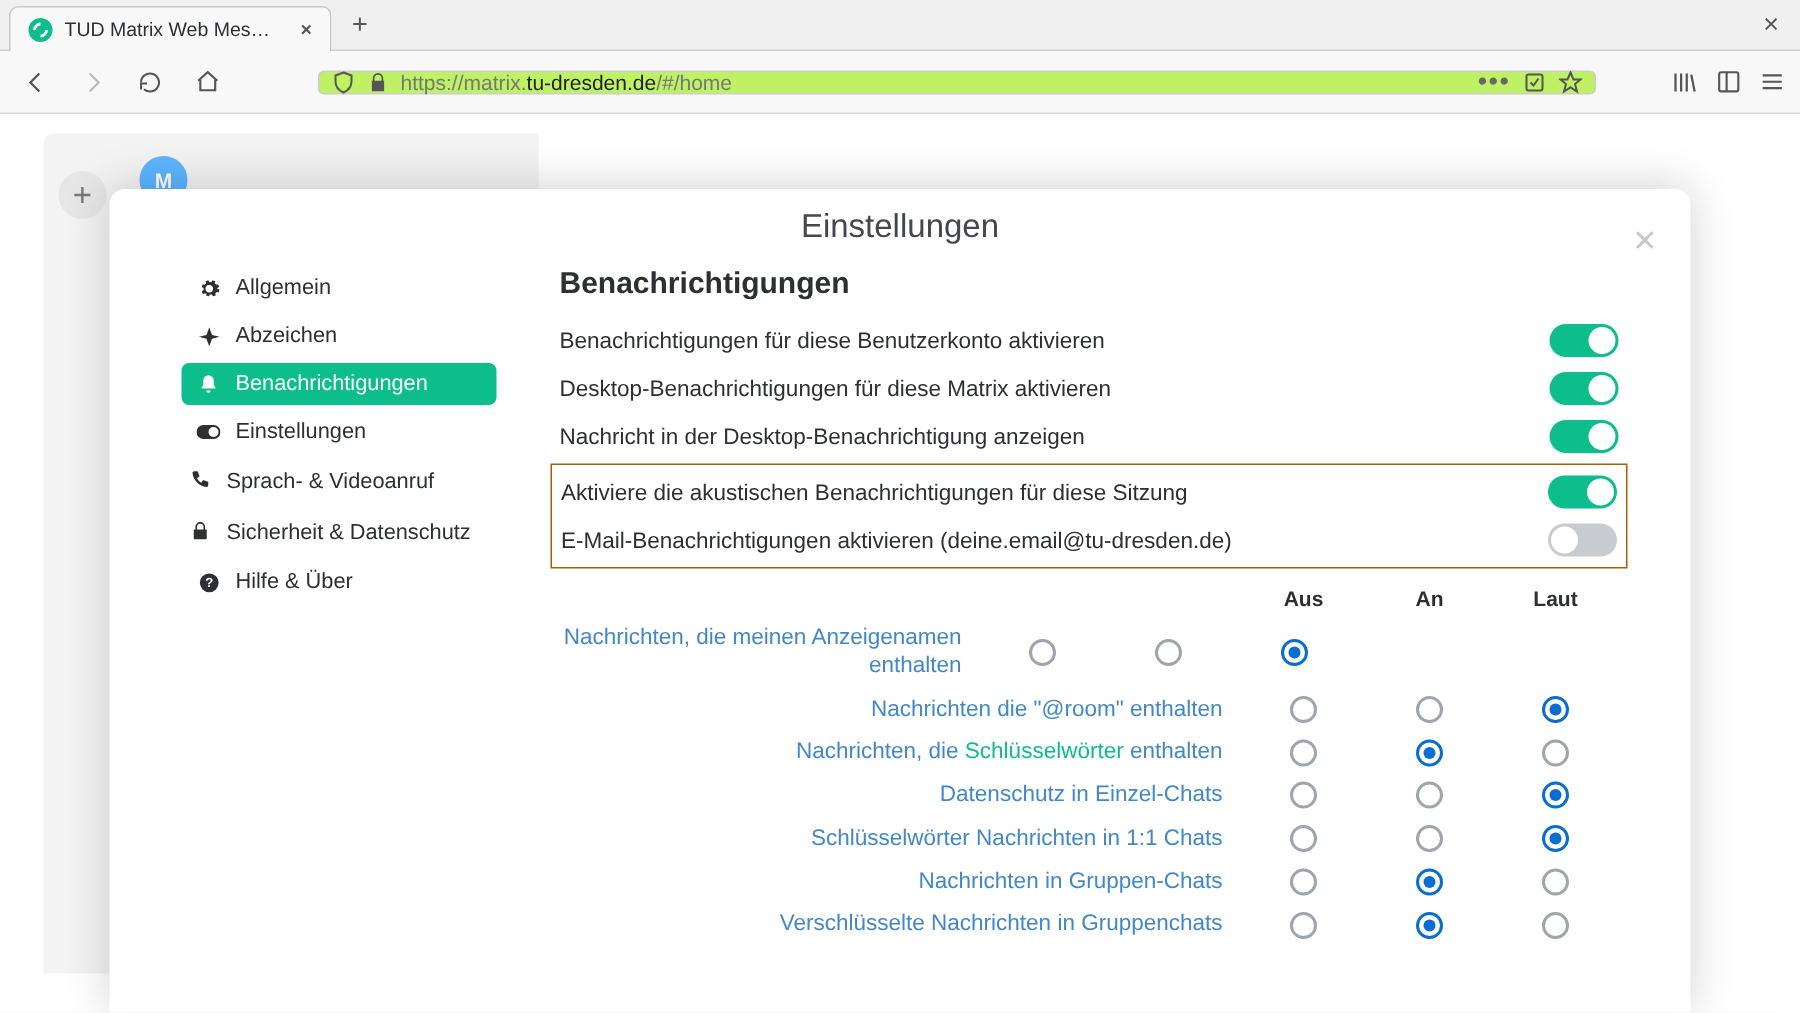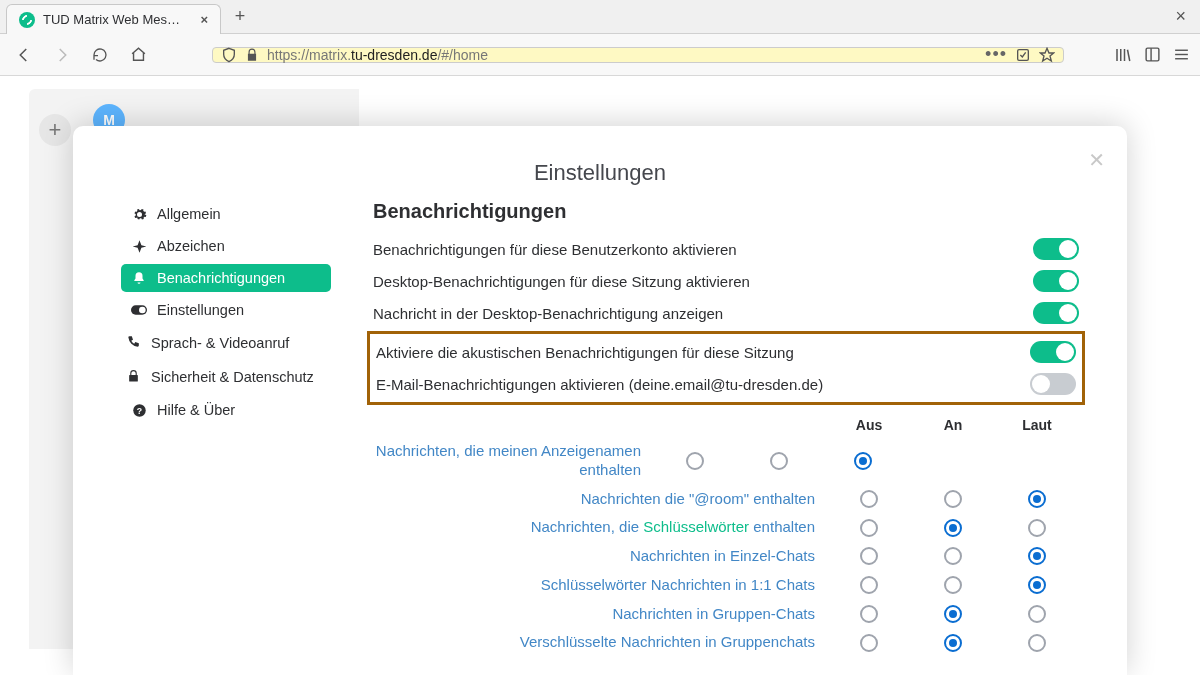--- a/index.html
+++ b/index.html
@@ -9,51 +9,51 @@
   .tab { display:flex; align-items:center; height:30px; padding:0 12px; margin-top:5px; border:1px solid #c8c8c8; border-bottom:none; border-radius:6px 6px 0 0; background:#f8f8f8; gap:8px; font-size:13px; max-width:215px; position:relative;}
   .tab-fav { width:16px; height:16px; border-radius:50%; background:#0dbd8b; position:relative; flex:none; }
   .tab-fav::after{content:"";position:absolute;inset:3px;border:2px solid #fff;border-radius:50%;border-top-color:transparent;border-bottom-color:transparent;transform:rotate(45deg);}
   .tab-title{overflow:hidden;white-space:nowrap;text-overflow:ellipsis;}
   .tab-close{font-weight:bold;color:#555;margin-left:6px;}
   .newtab{width:26px;height:26px;display:flex;align-items:center;justify-content:center;font-size:18px;color:#555;border-radius:4px;}
   .window-close{margin-left:auto;font-size:18px;color:#555;padding:0 8px;}
   .chrome-bar{display:flex;align-items:center;height:42px;background:#f8f8f8;border-bottom:1px solid #d8d8d8;padding:0 10px;gap:10px;}
   .chrome-btn{width:28px;height:28px;display:flex;align-items:center;justify-content:center;color:#555;border-radius:4px;}
   .chrome-btn.disabled{color:#bbb;}
-  .urlbox{flex:1;display:flex;align-items:center;height:16px;border:1px solid #ccc;border-radius:4px;background:#fef9c3;padding:0 8px;gap:8px;color:#666;font-size:14px;}
+  .urlbox{flex:1;display:flex;align-items:center;height:16px;border:1px solid #ccc;border-radius:4px;background:#bef264;padding:0 8px;gap:8px;color:#666;font-size:14px;}
   .urlbox .path{color:#777;}
   .urlbox .base{color:#222;}
   .dots{font-size:18px;letter-spacing:1px;}
   .right-icons{display:flex;align-items:center;gap:12px;color:#555;}
   .right-icons .spacer{width:28px;}
   .content{position:absolute;left:0;right:0;top:76px;bottom:0;background:#fff;}
   
   .app-bg{position:absolute;inset:0;background:#fff;}
   .roomlist{position:absolute;left:29px;top:13px;width:330px;height:560px;background:#f3f3f3;border-top-left-radius:6px;}
   .addcircle{position:absolute;left:39px;top:38px;width:32px;height:32px;border-radius:50%;background:#e6e6e6;display:flex;align-items:center;justify-content:center;color:#777;font-size:22px;}
   .avatar{position:absolute;left:93px;top:28px;width:32px;height:32px;border-radius:50%;background:#5db5ff;color:#fff;display:flex;align-items:center;justify-content:center;font-weight:600;}
   
   .modal{position:absolute;left:73px;right:73px;top:50px;bottom:0;background:#fff;border-radius:10px 10px 0 0;box-shadow:0 -2px 30px rgba(0,0,0,0.18);overflow:hidden;}
-  .modal-inner{padding:34px 48px 0 48px;height:100%;}
+  .modal-inner{padding:12px 48px 0 48px;height:100%;}
   .modal-title{text-align:center;font-size:22px;color:#45474d;margin-bottom:14px;}
   .modal-close{position:absolute;right:22px;top:22px;color:#c8c8c8;font-size:20px;cursor:pointer;}
   .cols{display:flex;gap:42px;}
   .sidebar{width:210px;flex:none;}
   .side-item{display:flex;gap:10px;padding:6px 10px;border-radius:5px;color:#2e2f32;font-size:14.5px;margin-bottom:4px;cursor:pointer;}
   .side-item.active{background:#0dbd8b;color:#fff;}
   .side-item .ico{width:16px;height:16px;display:inline-flex;align-items:center;justify-content:center;}
   .side-sub{padding-left:4px;line-height:1.25;}
   .main{flex:1;min-width:0;}
   .h2{font-size:20px;font-weight:700;color:#2e2f32;margin-bottom:10px;}
   .switch-row{display:flex;align-items:center;justify-content:space-between;padding:5px 0;font-size:15px;}
   .switch{width:46px;height:22px;border-radius:12px;position:relative;flex:none;}
   .switch::after{content:"";position:absolute;width:18px;height:18px;border-radius:50%;background:#fff;top:2px;transition:none;}
   .switch.on{background:#0dbd8b;} .switch.on::after{right:2px;}
   .switch.off{background:#c8ccd1;} .switch.off::after{left:2px;}
-  .highlight{border:3px solid #a16207;padding:2px 6px;margin:2px -6px;}
+  .highlight{border:1px solid #a16207;padding:2px 6px;margin:2px -6px;}
   .rule-table{margin-top:8px;}
   .rule-head{display:flex;font-weight:700;font-size:14px;padding:4px 0;}
   .rule-head .lbl{flex:1;}
   .rule-col{width:84px;text-align:center;}
   .rule-row{display:flex;align-items:center;padding:5px 0;font-size:15px;}
   .rule-row .lbl{flex:1;color:#4287c6;cursor:pointer;padding-right:12px;line-height:1.25;text-align:right;}
   .rule-row .lbl a{color:#0dbd8b;text-decoration:none;}
   .radio{width:18px;height:18px;border:2px solid #9fa4ad;border-radius:50%;margin:0 auto;display:block;position:relative;}
   .radio.sel{border-color:#0a6dd1;}
   .radio.sel::after{content:"";position:absolute;inset:3px;border-radius:50%;background:#0a6dd1;}
@@ -223,21 +223,21 @@
           </div>
         <div class="main">
           <div class="h2">Benachrichtigungen</div>
           <div id="toggles">
               <div>
                 <div class="switch-row">
                   <span>Benachrichtigungen für diese Benutzerkonto aktivieren</span>
                   <span class="switch on"></span>
                 </div>
                 <div class="switch-row">
-                  <span>Desktop-Benachrichtigungen für diese Sitzung aktivieren</span>
+                  <span>Desktop-Benachrichtigungen für diese Matrix aktivieren</span>
                   <span class="switch on"></span>
                 </div>
                 <div class="switch-row">
                   <span>Nachricht in der Desktop-Benachrichtigung anzeigen</span>
                   <span class="switch on"></span>
                 </div>
               </div>
               <div class="highlight">
                 <div class="switch-row">
                   <span>Aktiviere die akustischen Benachrichtigungen für diese Sitzung</span>
@@ -287,21 +287,21 @@
                     <span class="radio"></span>
                   </span>
                   <span class="rule-col">
                     <span class="radio sel"></span>
                   </span>
                   <span class="rule-col">
                     <span class="radio"></span>
                   </span>
                 </div>
                 <div class="rule-row">
-                  <span class="lbl" style="">Nachrichten in Einzel-Chats</span>
+                  <span class="lbl" style="">Datenschutz in Einzel-Chats</span>
                   <span class="rule-col">
                     <span class="radio"></span>
                   </span>
                   <span class="rule-col">
                     <span class="radio"></span>
                   </span>
                   <span class="rule-col">
                     <span class="radio sel"></span>
                   </span>
                 </div>

